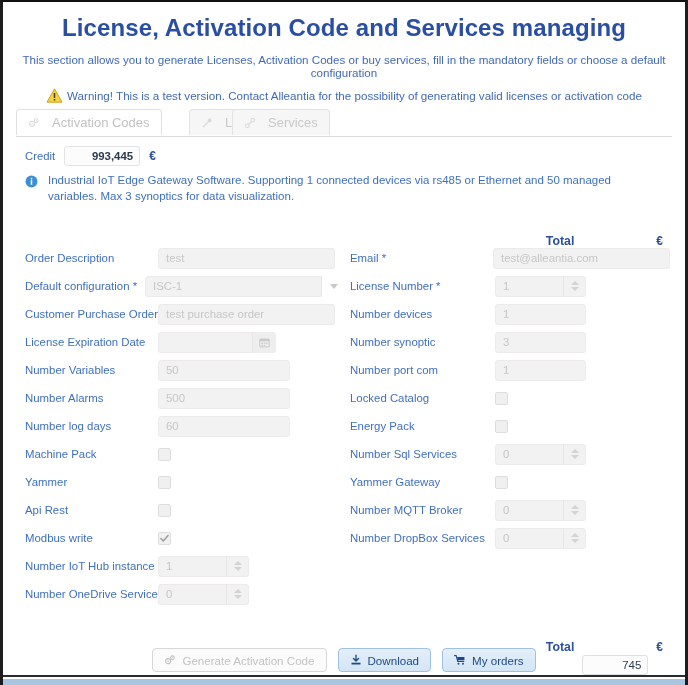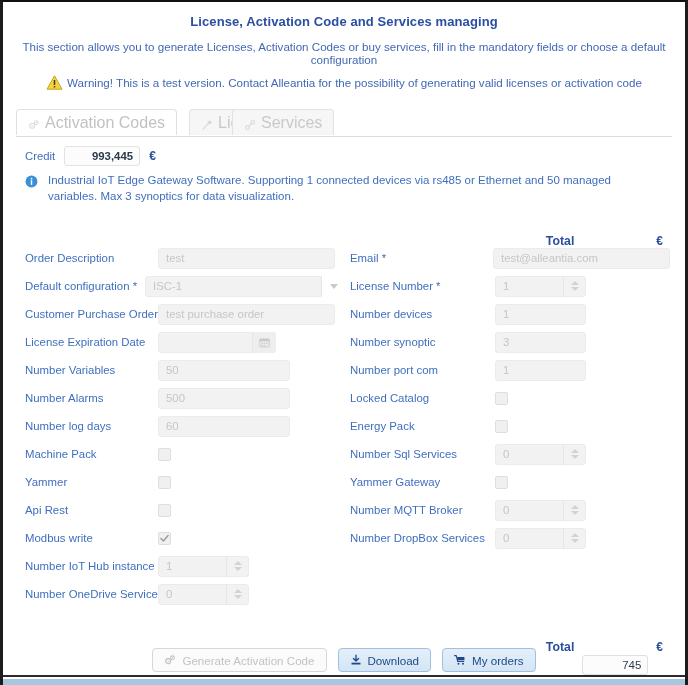--- a/index.html
+++ b/index.html
@@ -37,21 +37,21 @@
     left: 0; right: 0;
     top: 2px;
     height: 6px;
     background: #a9c6e0;
   }
 
   
   .page-title {
     text-align: center;
     color: #2a4ea2;
-    font-size: 13px;
+    font-size: 24px;
     font-weight: bold;
     margin: 0;
     padding-top: 12px;
     letter-spacing: .1px;
   }
   .subtitle {
     text-align: center;
     color: #4169b5;
     font-size: 11.6px;
     margin-top: 11px;
@@ -81,24 +81,24 @@
   .tab {
     position: absolute;
     top: 0;
     height: 26px;
     box-sizing: border-box;
     border: 1px solid #e2e2e2;
     border-bottom: none;
     border-radius: 4px 4px 0 0;
     background: #f6f6f6;
     color: #c9c9c9;
-    font-size: 16px;
-    display: flex;
-    align-items: center;
-    gap: 5px;
+    font-size: 13px;
+    display: flex;
+    align-items: center;
+    gap: 12px;
     padding: 0 11px;
     white-space: nowrap;
   }
   .tab.active {
     background: #ffffff;
     color: #c2c2c2;
     border-color: #e0e0e0;
     z-index: 2;
   }
   .tab .t-icon { display: inline-block; width: 12px; height: 12px; flex: none; opacity: .55; }

